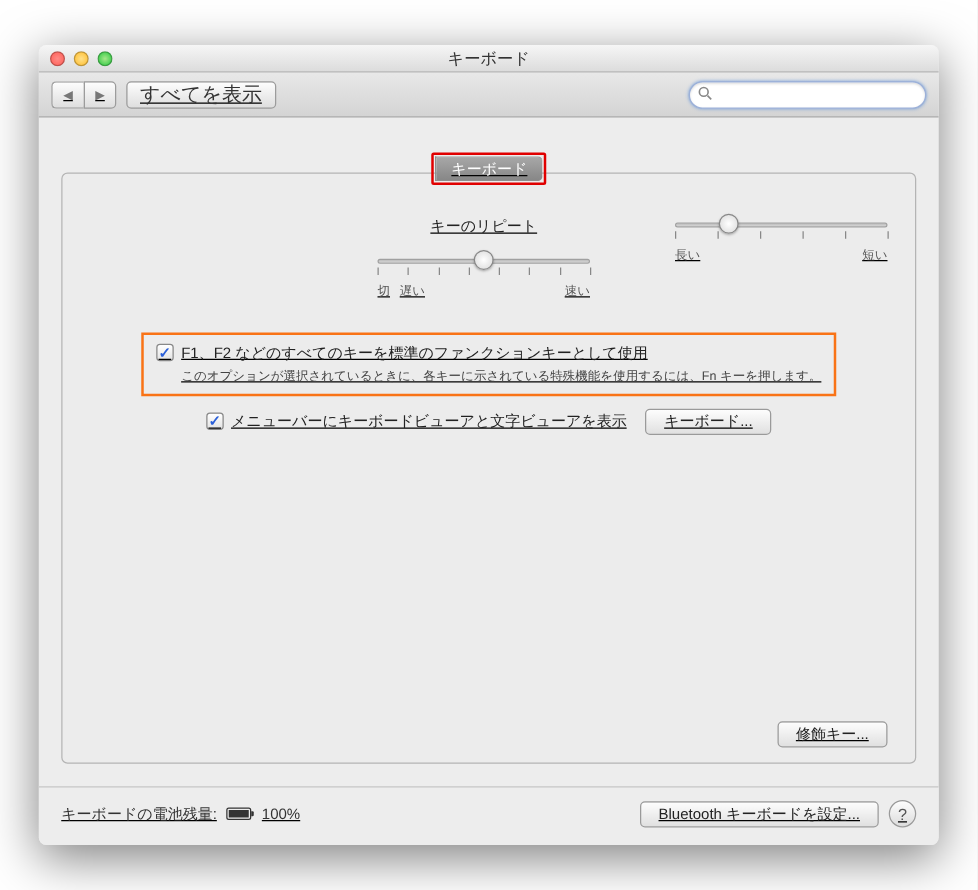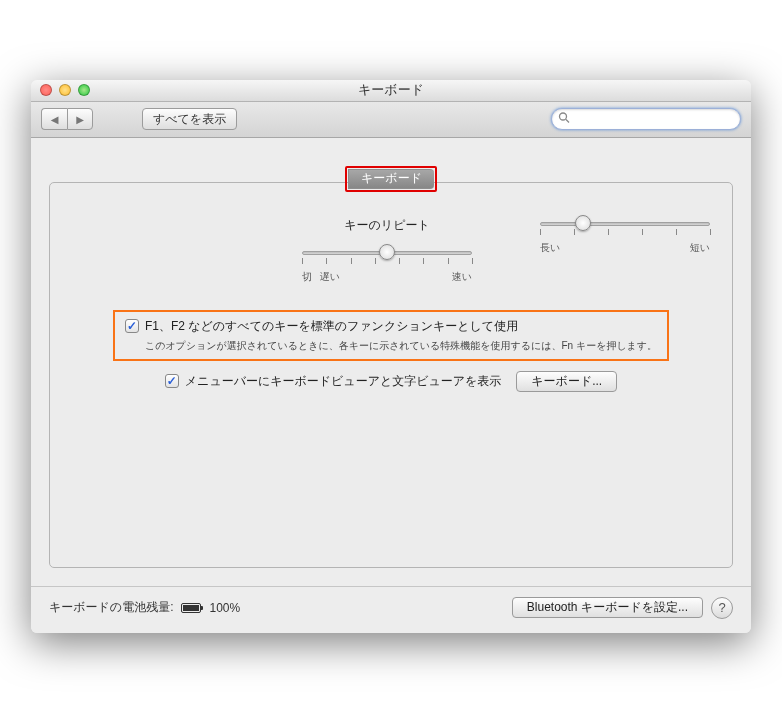--- a/index.html
+++ b/index.html
@@ -8,27 +8,28 @@
       font-size: 12px;
       background: #fff;
       width: 782px;
       height: 712px;
       display: flex;
       align-items: center;
       justify-content: center;
     }
     .window {
       width: 720px;
-      height: 553px;
+      height: 640px;
       background: #ededed;
       border-radius: 6px;
       box-shadow: 0 10px 40px rgba(0,0,0,0.5);
       display: flex;
       flex-direction: column;
       overflow: hidden;
+      text-decoration: underline;
     }
     .titlebar {
       height: 22px;
       background: linear-gradient(#f6f6f6, #dcdcdc);
       border-bottom: 1px solid #b3b3b3;
       display: flex;
       align-items: center;
       position: relative;
     }
     .traffic-lights {
@@ -75,23 +76,22 @@
       font-size: 10px;
     }
     .nav-btn:first-child { border-radius: 4px 0 0 4px; border-right: none; }
     .nav-btn:last-child { border-radius: 0 4px 4px 0; }
     .showall-btn {
       height: 22px;
       padding: 0 10px;
       background: linear-gradient(#fdfdfd, #dedede);
       border: 1px solid #9c9c9c;
       border-radius: 4px;
-      font-size: 12px;
+      font-size: 16px;
       color: #333;
-      margin-left: 41px;
     }
     .toolbar-spacer { flex: 1; }
     .search-wrap {
       position: relative;
       width: 190px;
     }
     .search-icon {
       position: absolute;
       left: 7px; top: 50%;
       transform: translateY(-50%);
@@ -416,20 +416,23 @@
       <div class="viewer-row">
         <div class="checkbox-row">
           <div class="checkbox checked"></div>
           <span>メニューバーにキーボードビューアと文字ビューアを表示</span>
         </div>
         <button class="mac-btn">キーボード...</button>
       </div>
 
       <div class="panel-spacer"></div>
 
+      <div class="modifier-row">
+        <button class="mac-btn">修飾キー...</button>
+      </div>
     </div>
   </div>
 
   <div class="footer">
     <span class="battery-label">キーボードの電池残量:</span>
     <span class="battery-icon">
         <span class="battery-fill"></span>
       </span>
     <span class="battery-label">100%</span>
     <div class="footer-spacer"></div>

